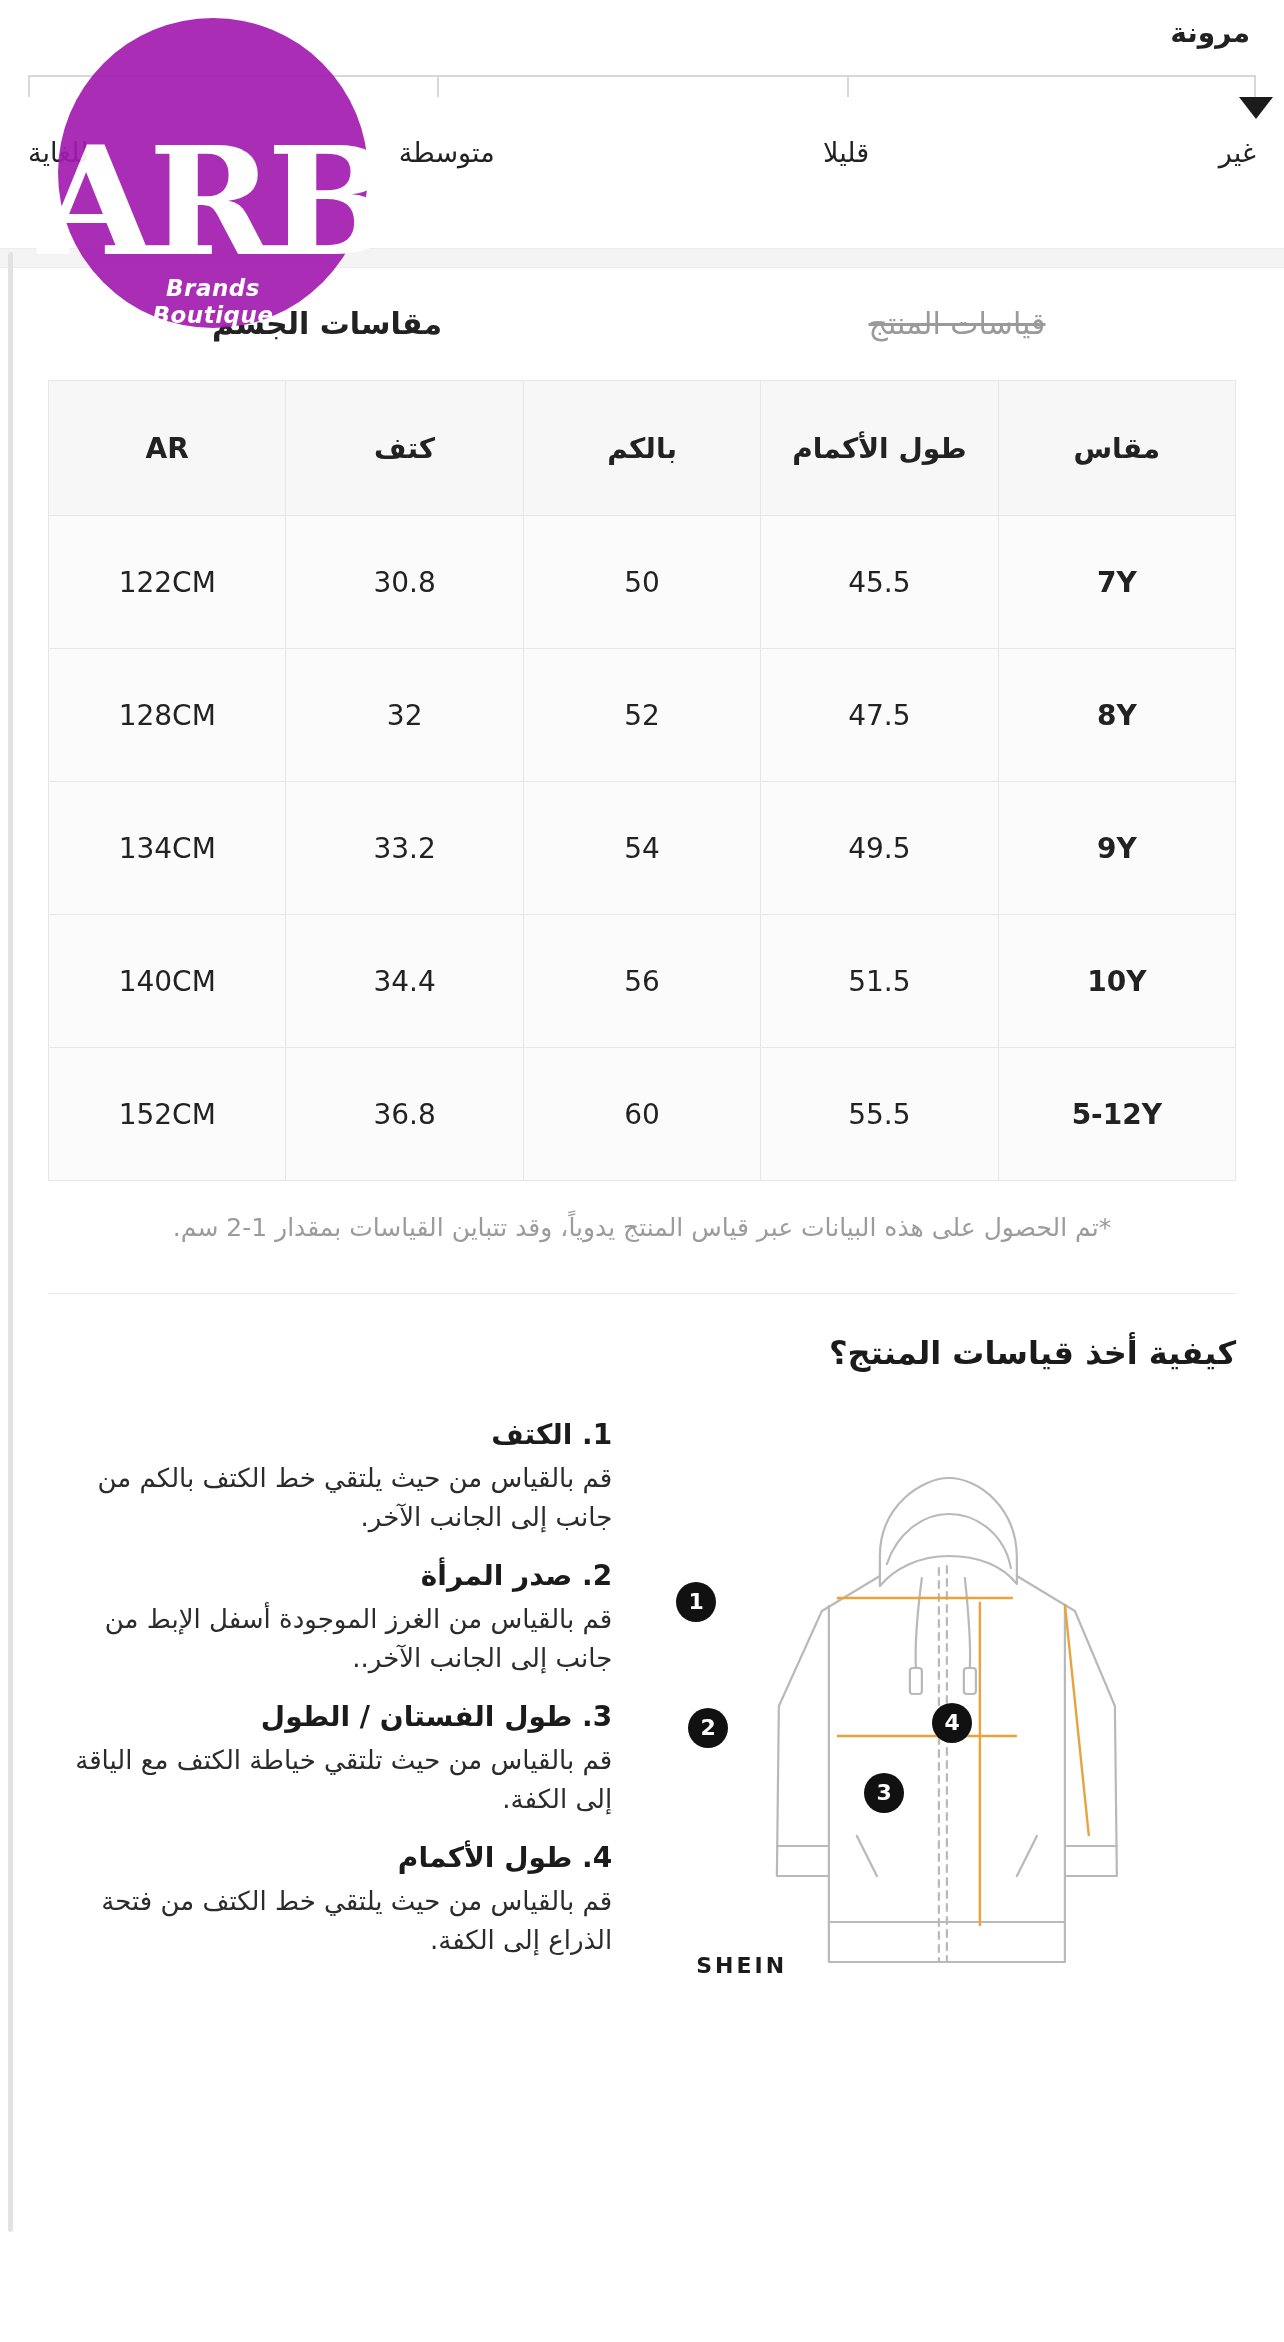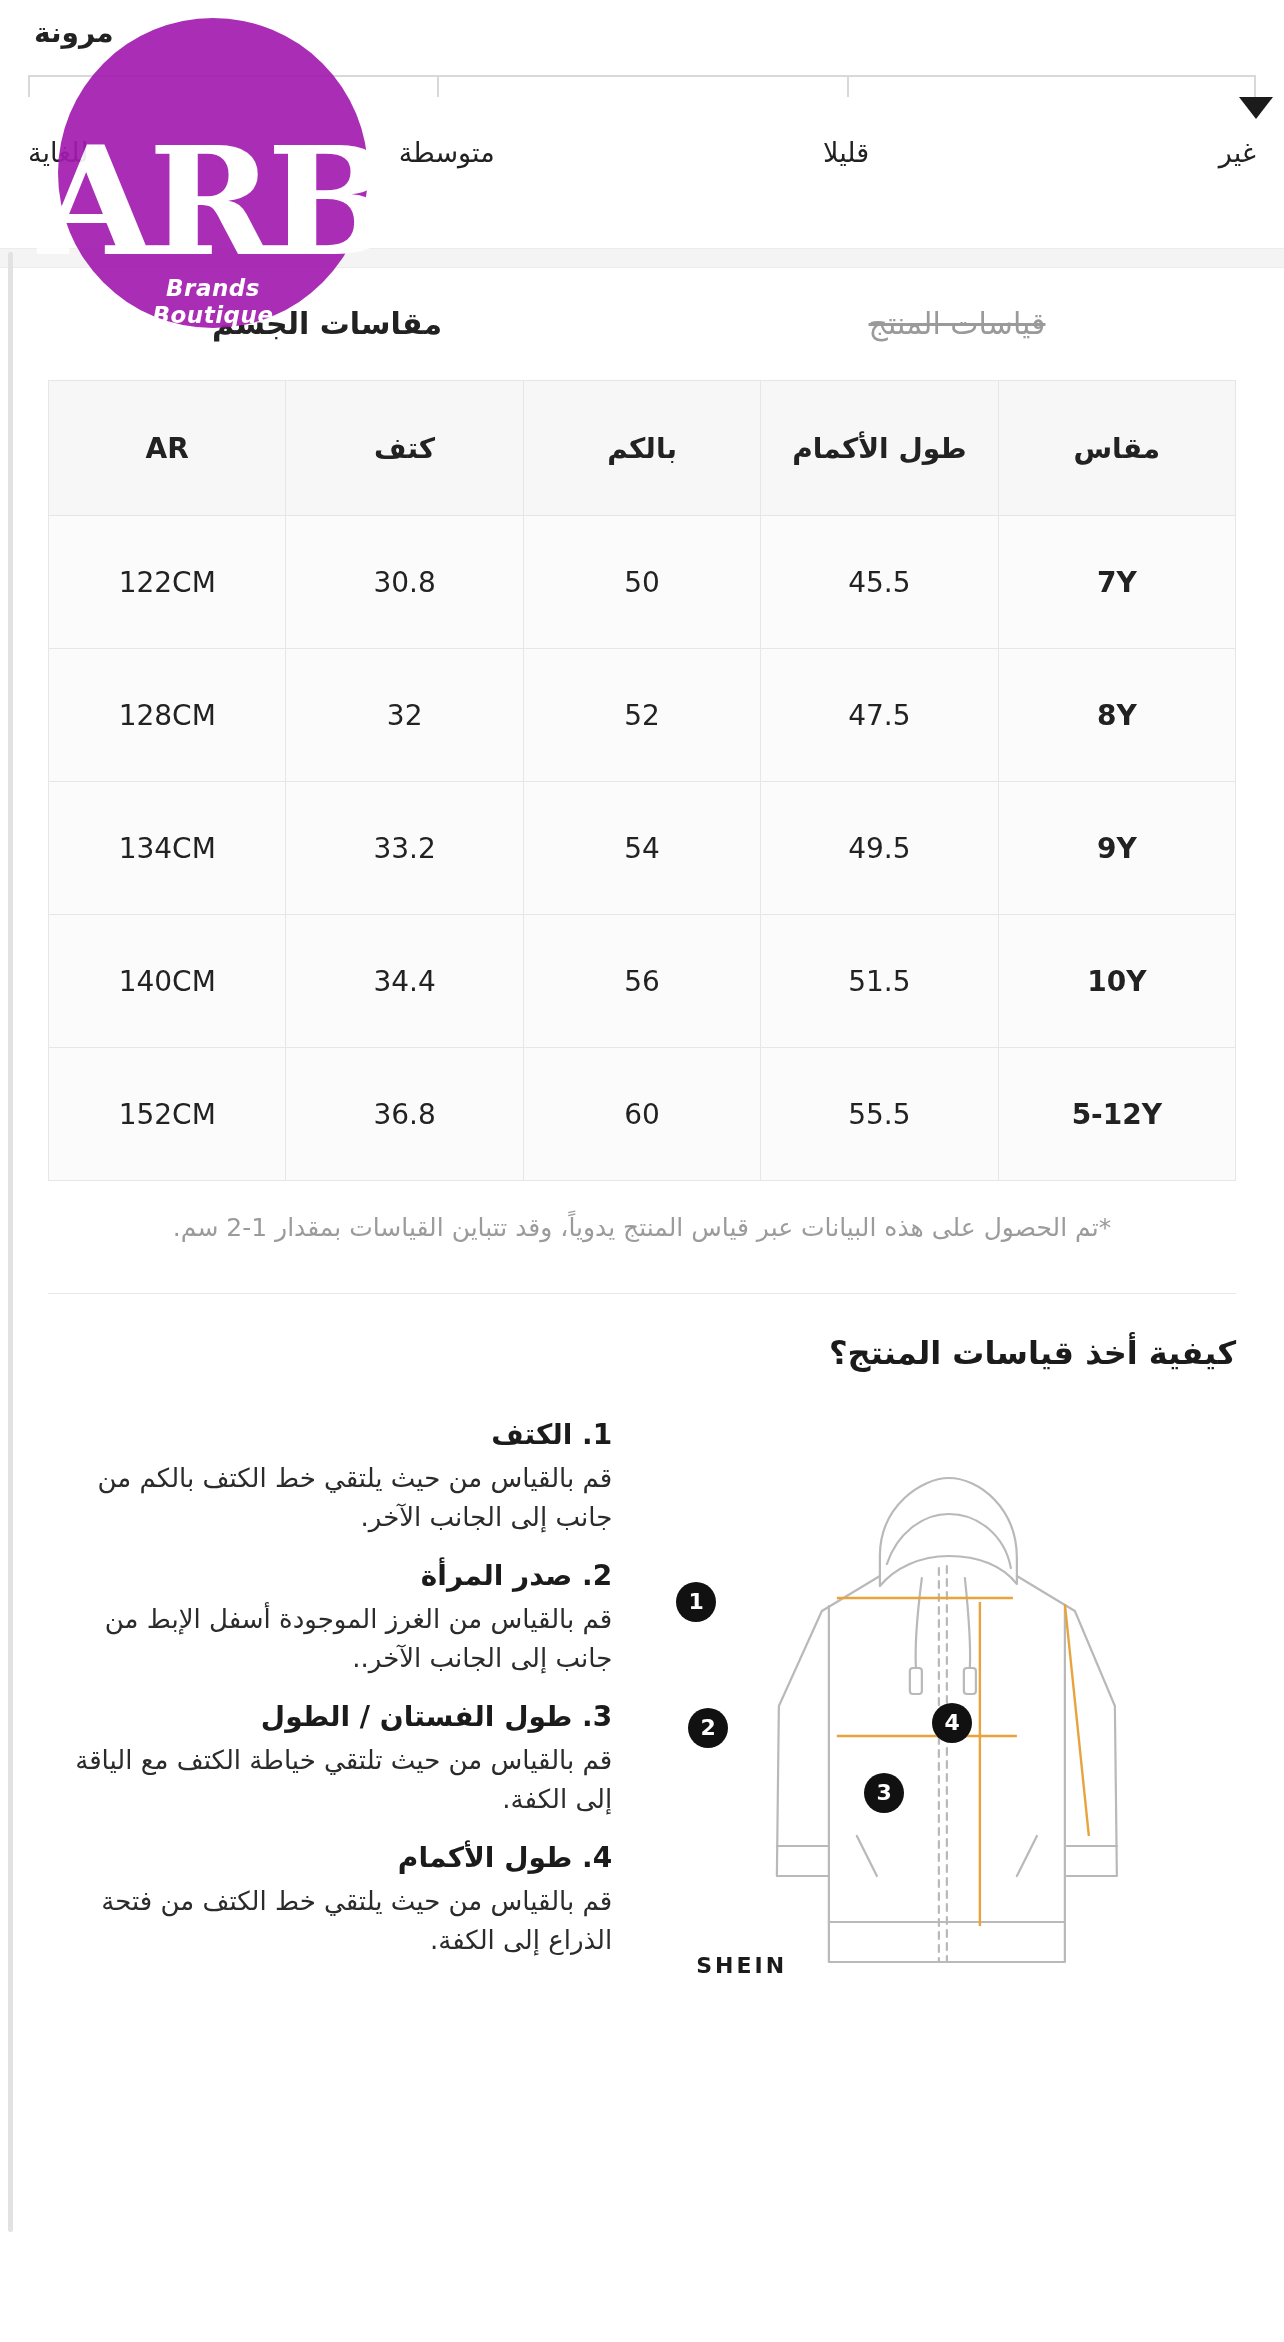--- a/index.html
+++ b/index.html
@@ -17,21 +17,21 @@
   }
 
   
   .elasticity {
     position: relative;
     padding: 0 28px 0 28px;
     height: 248px;
     box-sizing: border-box;
   }
   .elasticity-title {
-    text-align: left;
+    text-align: right;
     font-size: 28px;
     font-weight: 700;
     color: #222;
     padding: 16px 6px 0 6px;
     letter-spacing: 0;
   }
   .slider-wrap {
     position: relative;
     margin-top: 26px;
     height: 40px;

